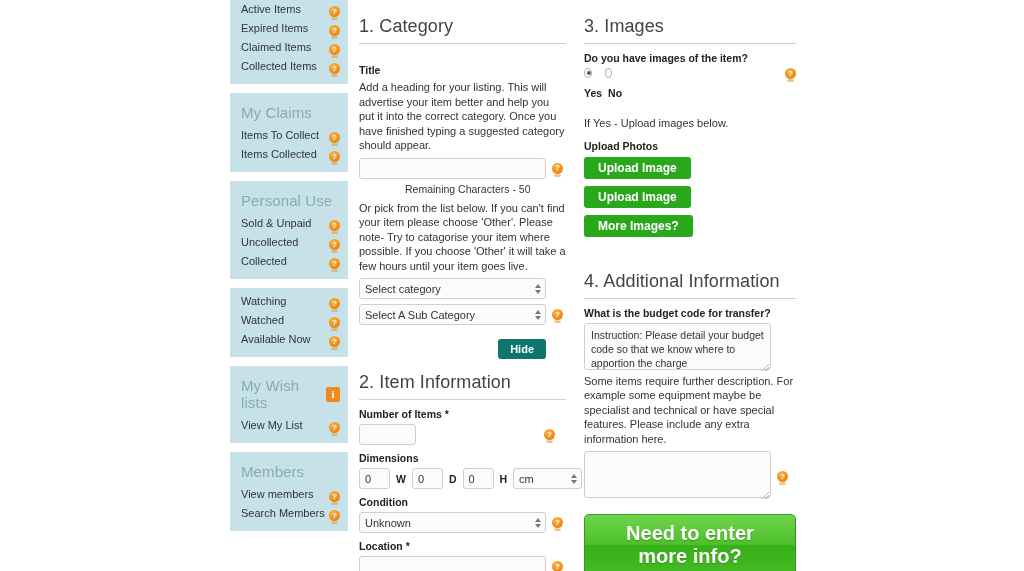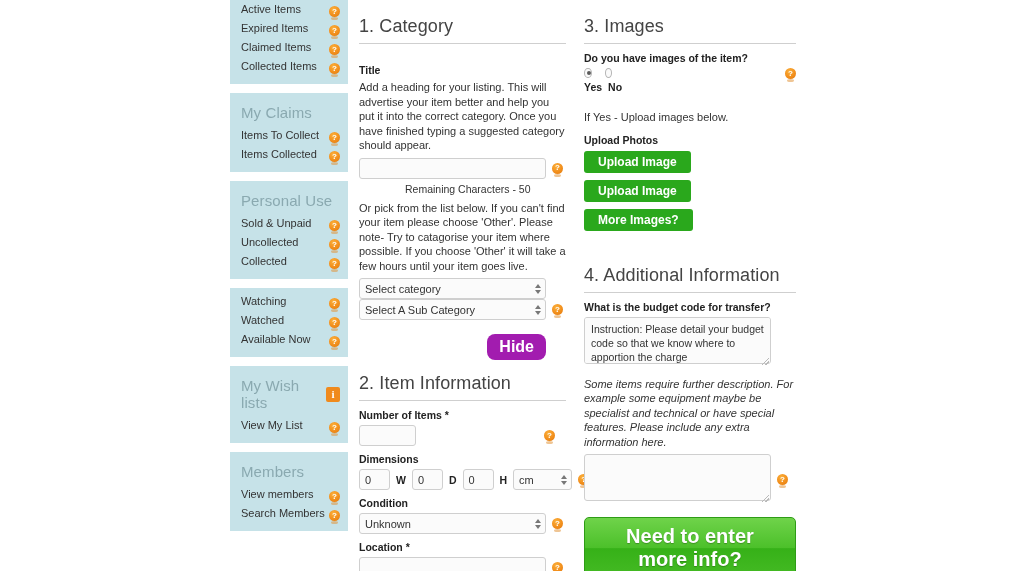--- a/index.html
+++ b/index.html
@@ -110,21 +110,21 @@
   .w-dim { width: 31px; }
 
   select.sel {
     -webkit-appearance: none; appearance: none;
     height: 21px; width: 187px;
     border: 1px solid #cfcfcf; border-radius: 3px;
     background: #fbfbfb; font-size: 11px; padding: 0 18px 0 5px;
     font-family: "Liberation Sans", sans-serif; color: #333;
     outline: none;
   }
-  select.sel.small { width: 59px; }
+  select.sel.small { width: 69px; }
   .sel-wrap { position: relative; display: inline-block; }
   .sel-wrap::after {
     content: ""; position: absolute; right: 6px; top: 50%;
     transform: translateY(-50%);
     width: 7px; height: 13px;
     background:
       linear-gradient(to bottom right, transparent 45%, #8a8a8a 45%, #8a8a8a 55%, transparent 55%) no-repeat,
       none;
     background: none;
   }
@@ -150,22 +150,22 @@
   .ta-wrap::after {
     content: ""; position: absolute; right: 2px; bottom: 3px;
     width: 7px; height: 7px;
     background:
       linear-gradient(135deg, transparent 0 45%, #b9b9b9 45% 55%, transparent 55% 100%),
       linear-gradient(135deg, transparent 0 70%, #b9b9b9 70% 80%, transparent 80% 100%);
     pointer-events: none;
   }
 
   .btn-hide {
-    background: #a21caf; color: #fff; border: none; border-radius: 8px;
-    font-size: 16px; font-weight: bold; padding: 4px 12px;
+    background: #0f766e; color: #fff; border: none; border-radius: 3px;
+    font-size: 11px; font-weight: bold; padding: 4px 12px;
     font-family: "Liberation Sans", sans-serif; cursor: pointer;
   }
   .btn-green {
     background: #2aa81c; color: #fff; border: none; border-radius: 3px;
     font-size: 12px; font-weight: bold; padding: 4px 14px;
     font-family: "Liberation Sans", sans-serif; cursor: pointer;
     display: block;
   }
   .btn-green-lg {
     background: linear-gradient(to bottom, #6fd34a 0%, #4cc02a 50%, #36b118 51%, #45bb24 100%);
@@ -300,21 +300,21 @@
 
     <div class="row">
       <input class="txt w-full" type="text" value="" style="">
       <span class="help"></span>
     </div>
 
     <div class="small-note">Remaining Characters - 50</div>
 
     <div class="para">Or pick from the list below. If you can't find your item please choose 'Other'. Please note- Try to catagorise your item where possible. If you choose 'Other' it will take a few hours until your item goes live.</div>
 
-    <div class="row" style="">
+    <div class="row" style="margin-bottom:5px;">
       <span class="sel-wrap">
         <select class="sel">
           <option>Select category</option>
         </select>
         <span class="arrows">
             <i class="up"></i>
             <i class="dn"></i>
           </span>
       </span>
     </div>
@@ -390,42 +390,42 @@
 
     <h2 class="section">3. Images</h2>
 
     <div class="lbl">Do you have images of the item?</div>
 
     <div class="row" style="gap:13px;align-items:flex-start;">
       <span class="radio on"></span>
       <span class="radio"></span>
       <span class="help" style="margin-left:160px;"></span>
     </div>
-    <div class="row" style="gap:6px;margin-top:1px;">
+    <div class="row" style="gap:6px;margin-top:7px;">
       <span class="lbl" style="margin:0;">Yes</span>
       <span class="lbl" style="margin:0;">No</span>
     </div>
 
     <div class="spacer-16"></div>
     <div class="para">If Yes - Upload images below.</div>
 
     <div class="lbl" style="margin-top:8px;">Upload Photos</div>
 
     <button class="btn-green" style="margin-top:4px;">Upload Image</button>
     <button class="btn-green" style="margin-top:7px;">Upload Image</button>
     <button class="btn-green" style="margin-top:7px;">More Images?</button>
 
     <h2 class="section" style="margin-top:30px;">4. Additional Information</h2>
 
     <div class="lbl">What is the budget code for transfer?</div>
     <span class="ta-wrap">
       <textarea class="ta" rows="4" style="height: 47px;">Instruction: Please detail your budget code so that we know where to apportion the charge</textarea>
     </span>
 
-    <div class="para" style="margin-top:9px;font-style:italic;">Some items require further description. For example some equipment maybe be specialist and technical or have special features. Please include any extra information here.</div>
+    <div class="para" style="margin-top:0;">Some items require further description. For example some equipment maybe be specialist and technical or have special features. Please include any extra information here.</div>
 
     <div class="row">
       <span class="ta-wrap">
         <textarea class="ta" rows="4" style="height: 47px;"></textarea>
       </span>
       <span class="help"></span>
     </div>
 
     <div class="spacer-12"></div>
     <button class="btn-green-lg">Need to enter more info?</button>

